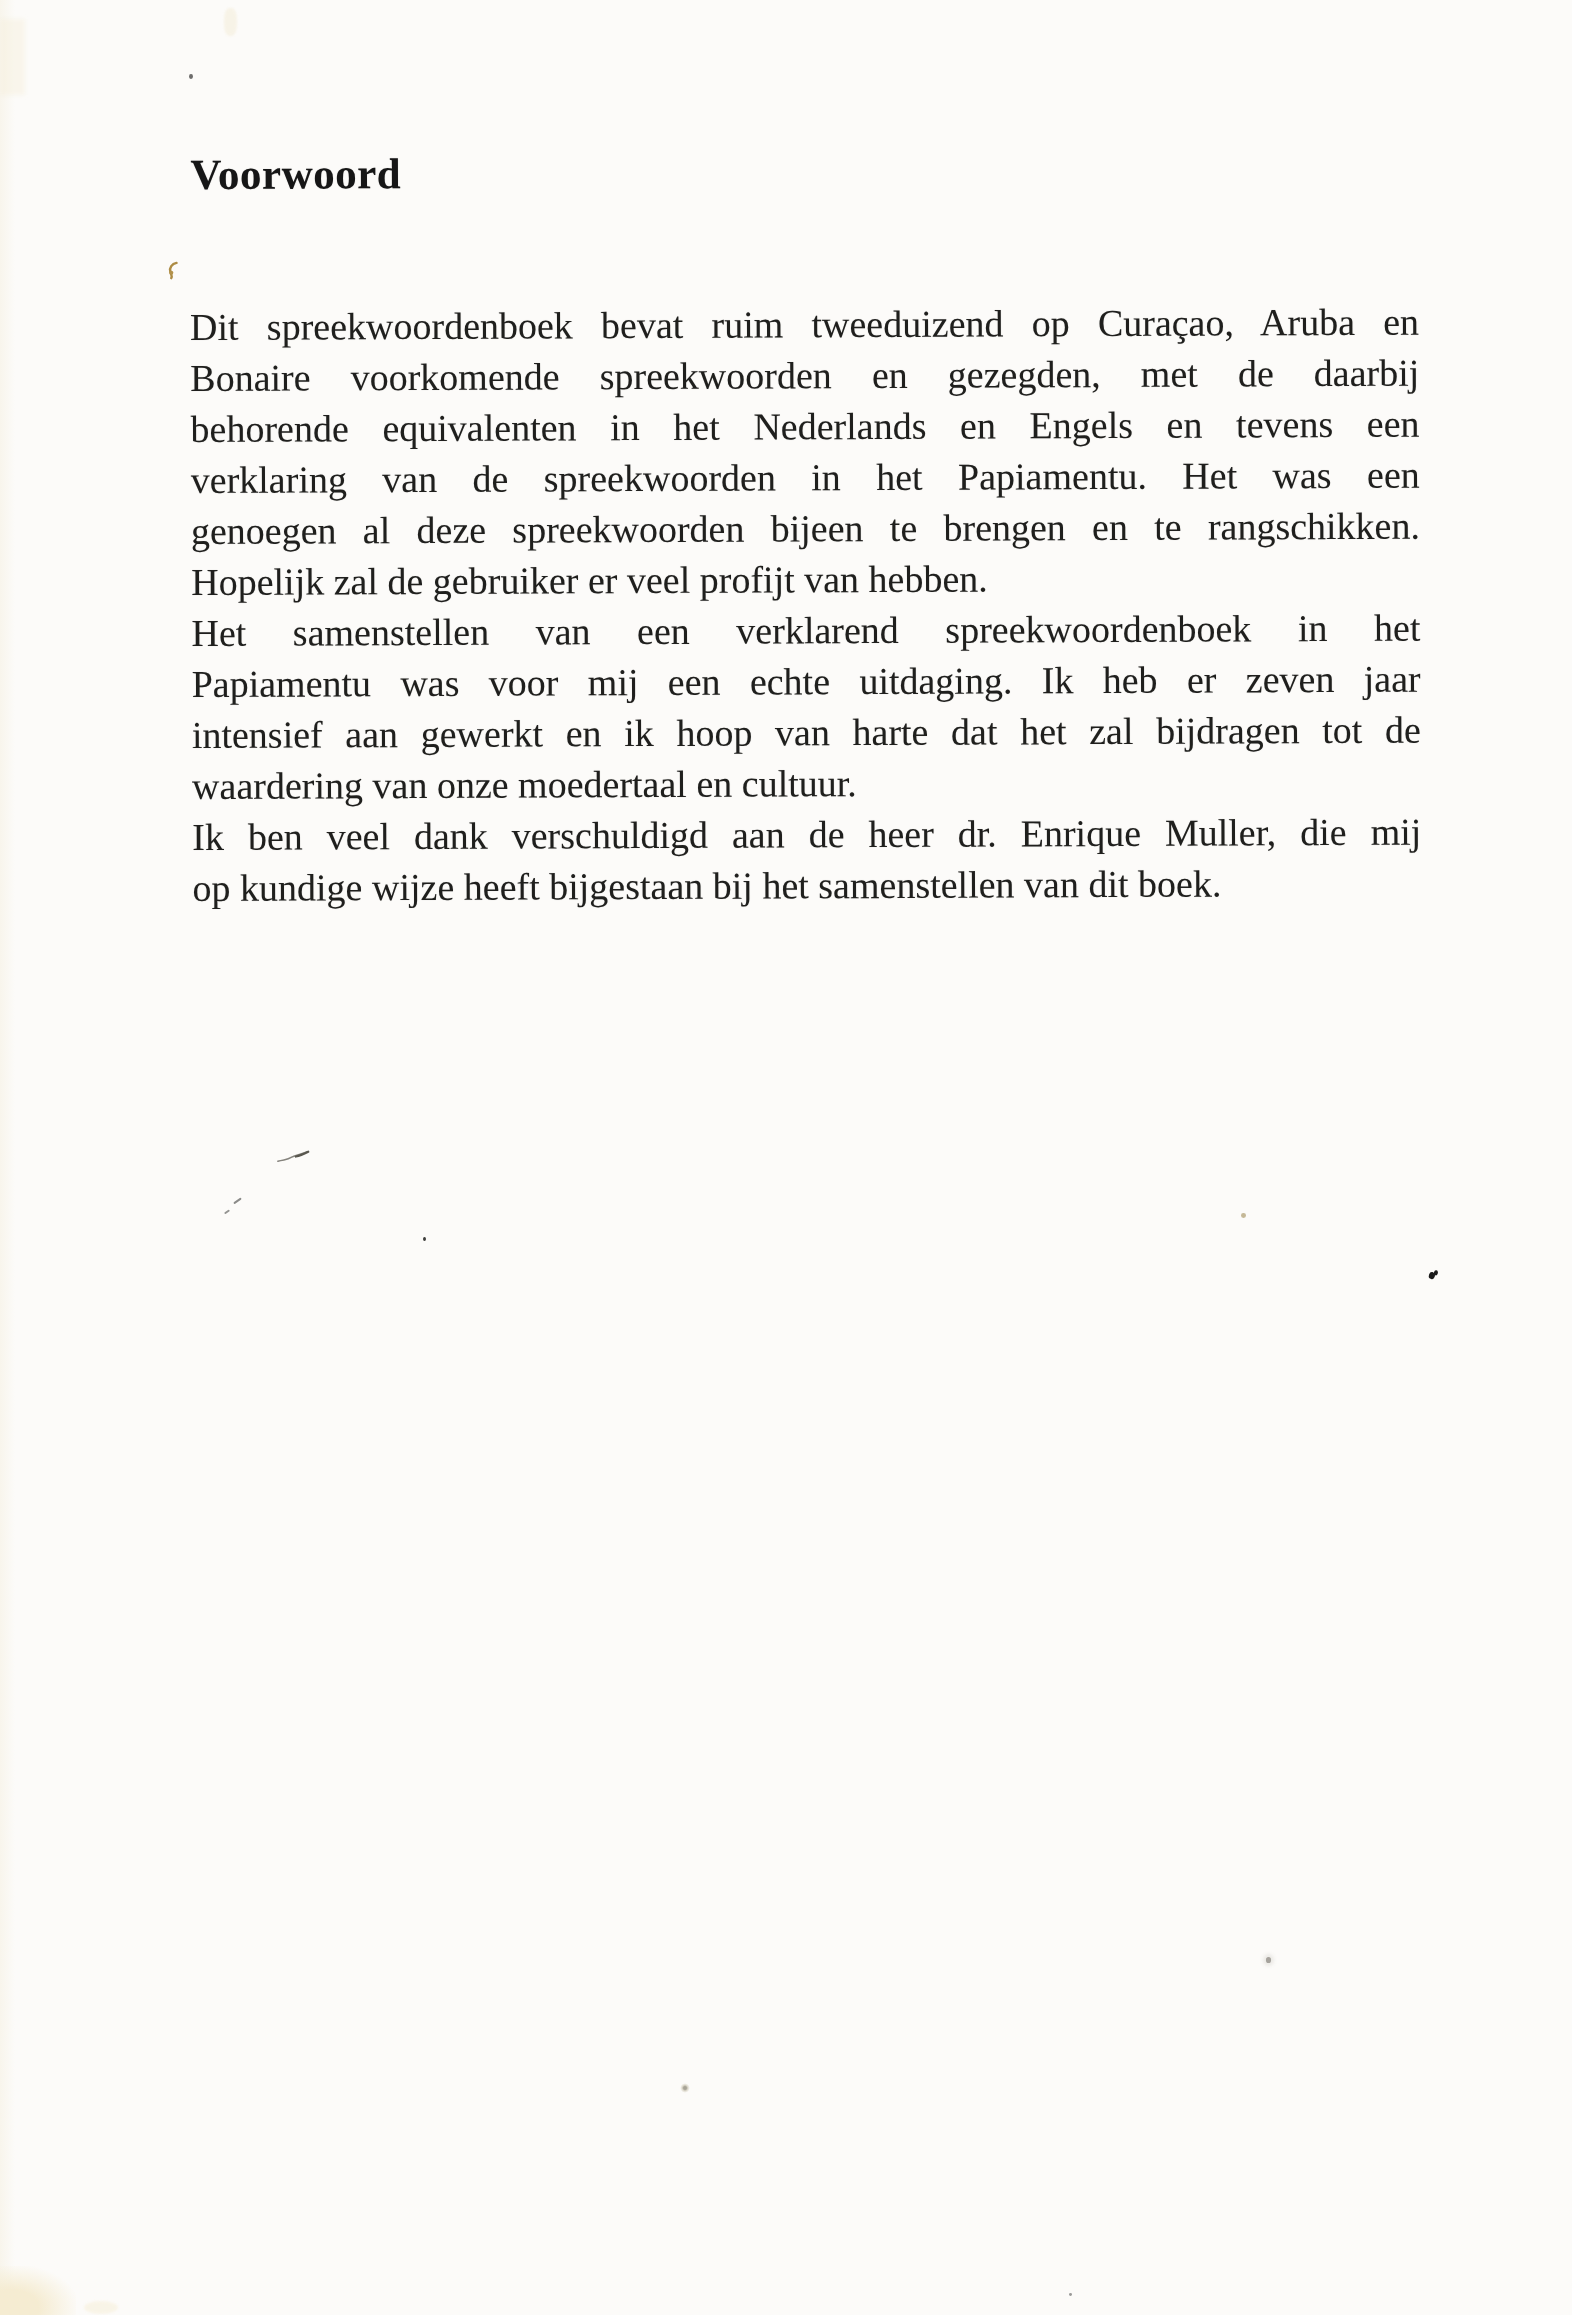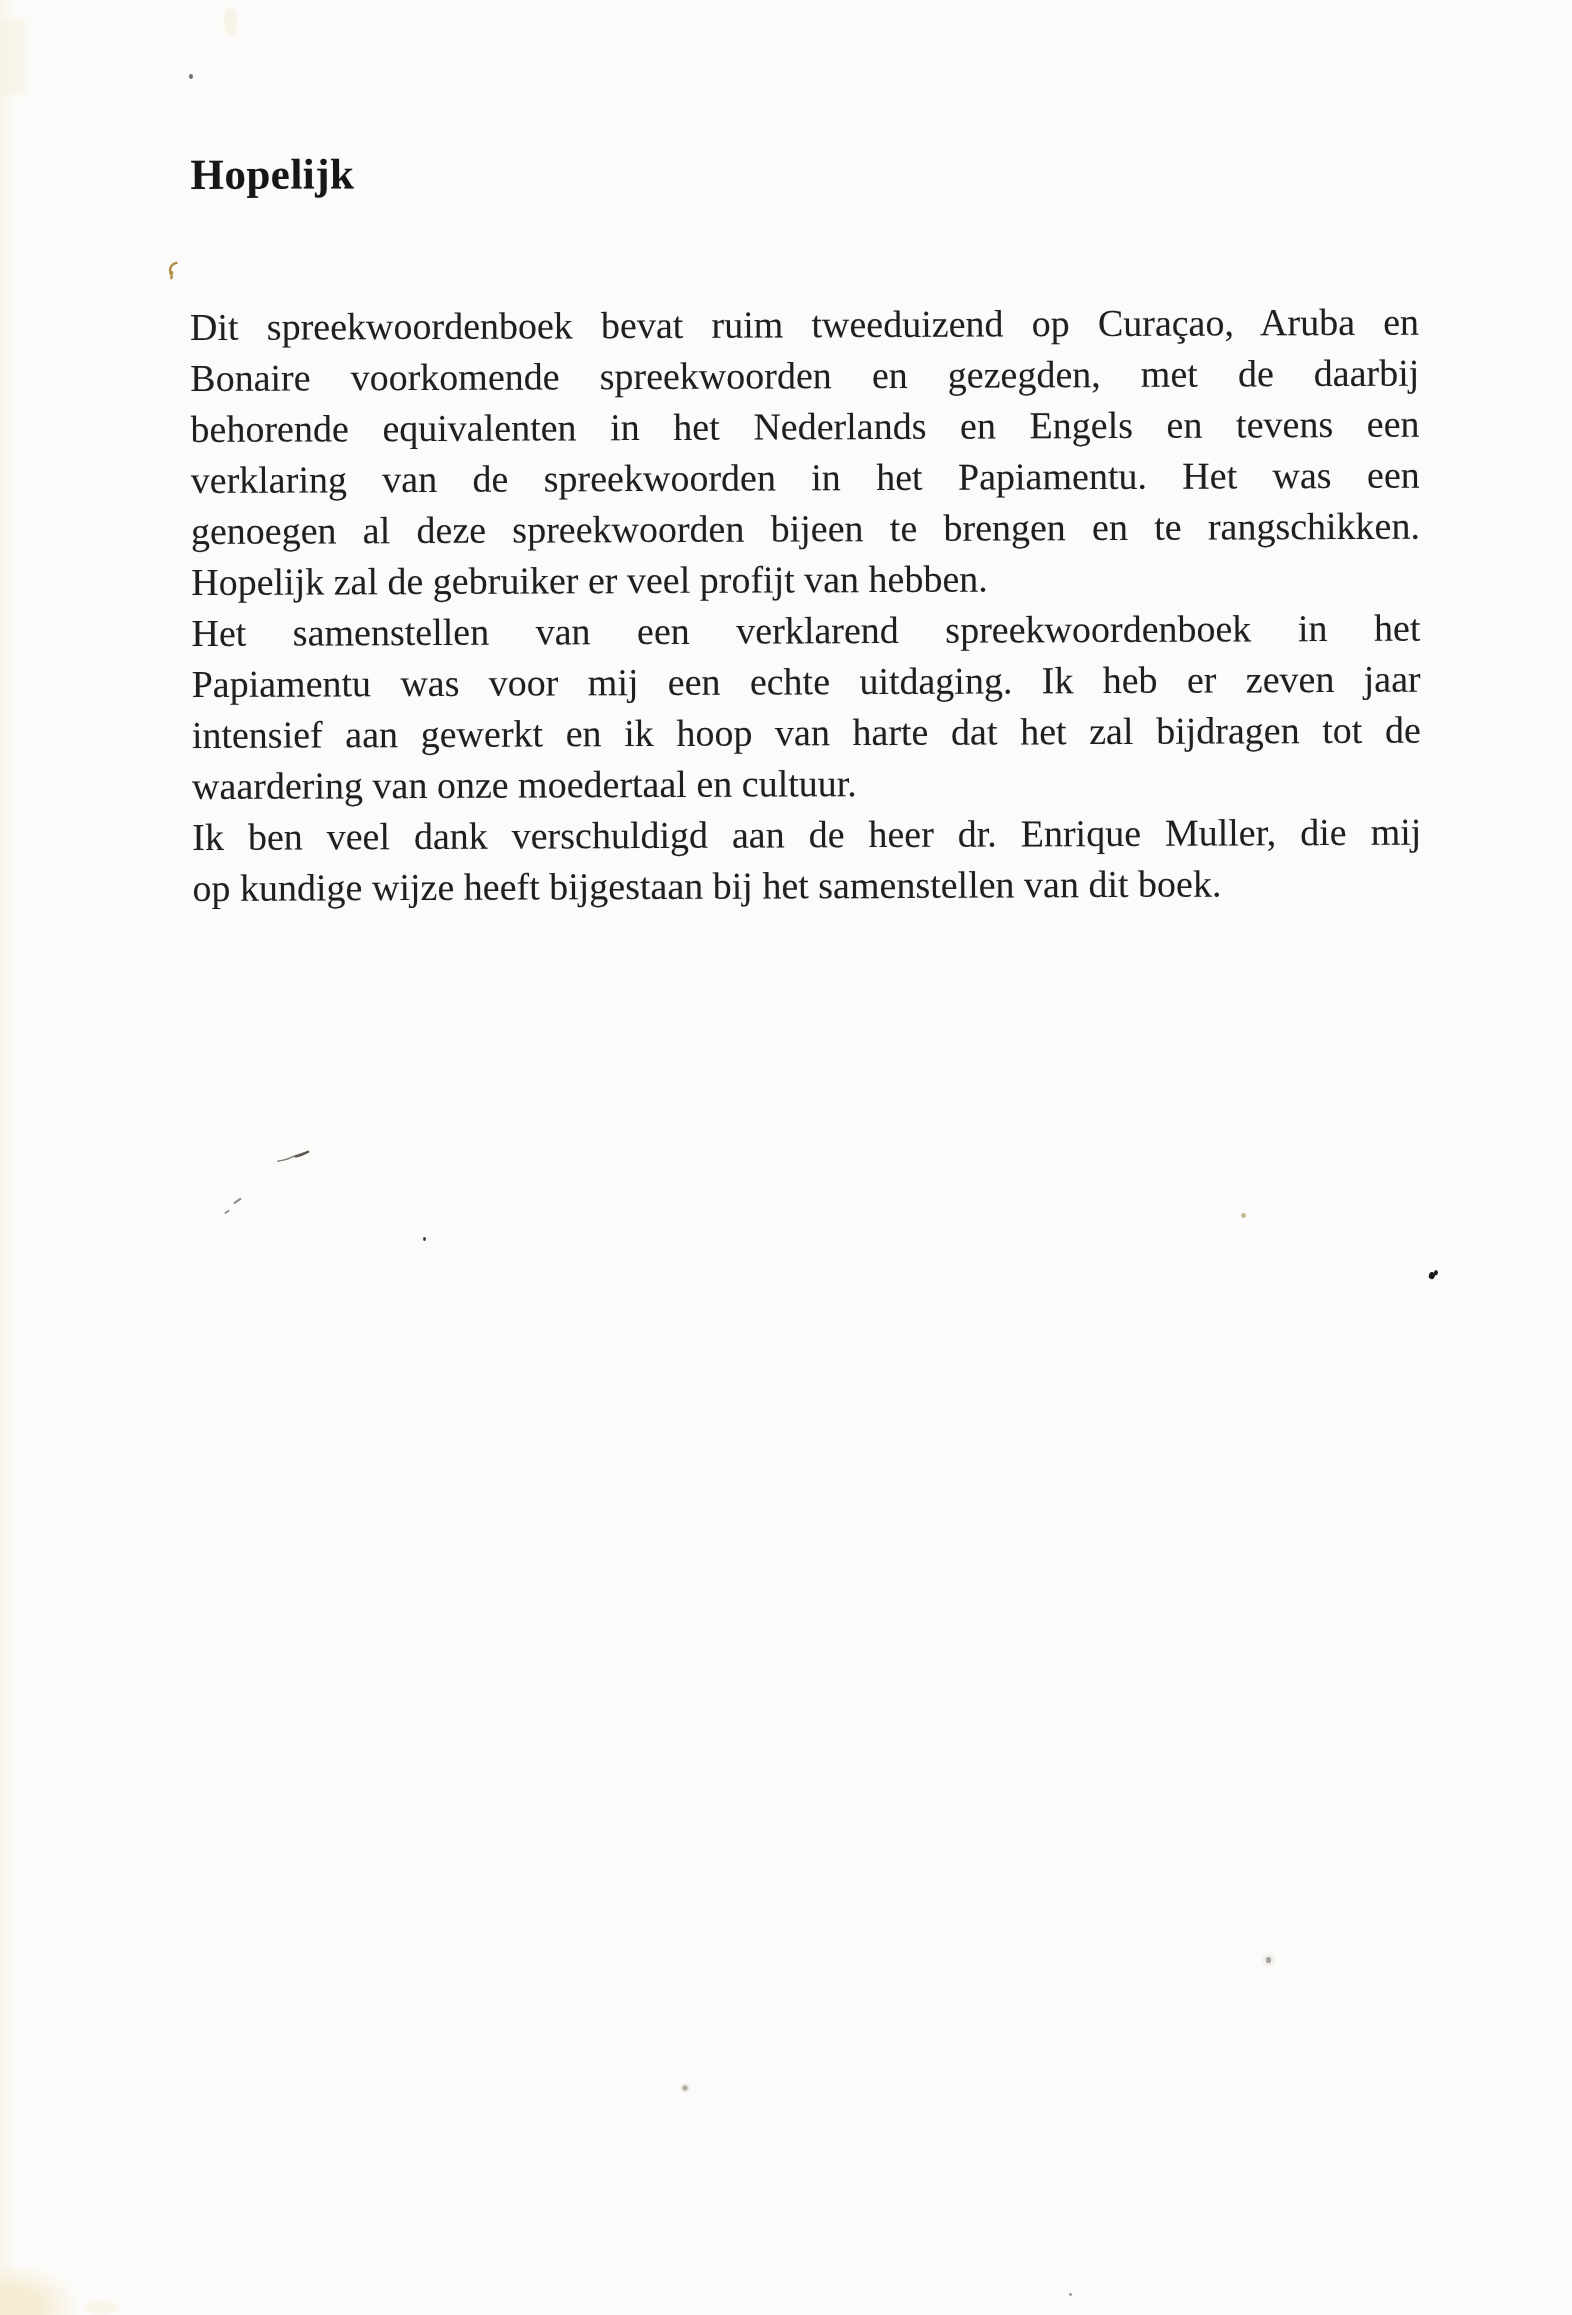--- a/index.html
+++ b/index.html
@@ -86,21 +86,21 @@
   .cream-corner   { left: 0; top: 2266px; width: 76px; height: 49px;
                     background: radial-gradient(ellipse at 15% 85%, #f5ecd2 0 30%, rgba(245,236,210,0) 75%); }
   .cream-corner-2 { left: 84px; top: 2301px; width: 34px; height: 13.3px; background: #f7f0dc; opacity: .6; border-radius: 50%; filter: blur(1px); }
 </style>
 </head>
 <body>
 
 <div class="page">
 
   <div class="content">
-    <h1 class="heading">Hopelijk</h1>
+    <h1 class="heading">Voorwoord</h1>
 
     <div class="textblock">
 
       <div class="line j">Dit spreekwoordenboek bevat ruim tweeduizend op Curaçao, Aruba en</div>
       <div class="line j">Bonaire voorkomende spreekwoorden en gezegden, met de daarbij</div>
       <div class="line j">behorende equivalenten in het Nederlands en Engels en tevens een</div>
       <div class="line j">verklaring van de spreekwoorden in het Papiamentu. Het was een</div>
       <div class="line j">genoegen al deze spreekwoorden bijeen te brengen en te rangschikken.</div>
       <div class="line">Hopelijk zal de gebruiker er veel profijt van hebben.</div>
 

